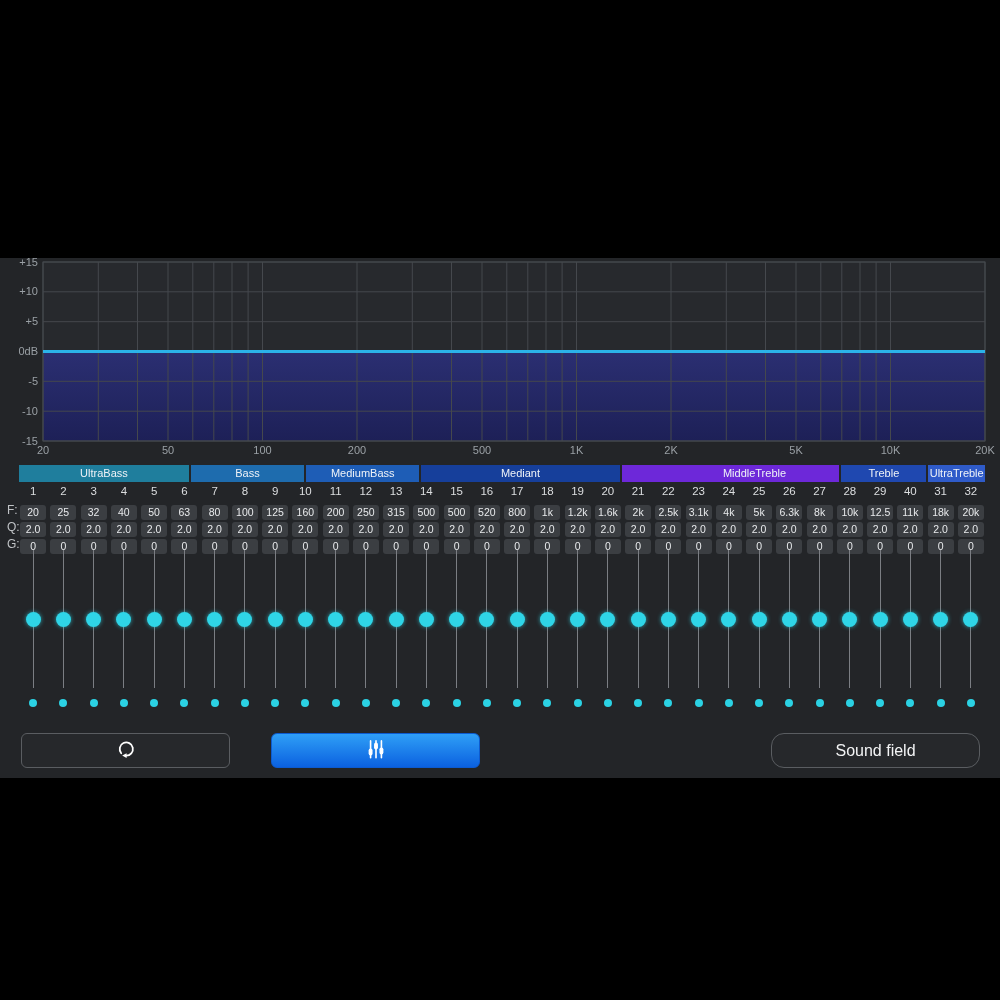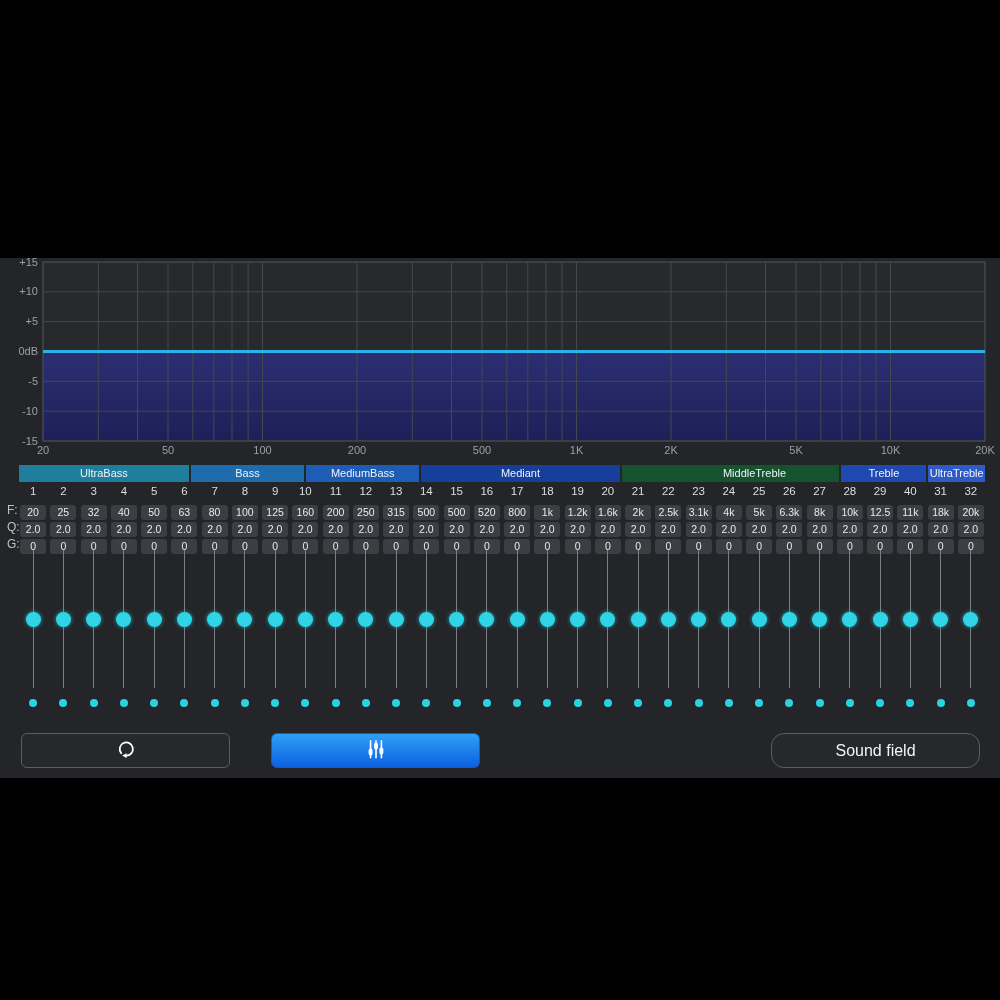--- a/index.html
+++ b/index.html
@@ -161,21 +161,21 @@
             <text x="890.5" y="196" text-anchor="middle" class="tick">10K</text>
             <text x="985.0" y="196" text-anchor="middle" class="tick">20K</text>
           </svg>
       </div>
 
       <div id="band-groups">
           <div class="band-group" style="flex-grow: 6; flex-basis: 0px; background: rgb(31, 126, 157);">UltraBass</div>
           <div class="band-group" style="flex-grow: 4; flex-basis: 0px; background: rgb(30, 108, 174);">Bass</div>
           <div class="band-group" style="flex-grow: 4; flex-basis: 0px; background: rgb(30, 93, 182);">MediumBass</div>
           <div class="band-group" style="flex-grow: 7; flex-basis: 0px; background: rgb(22, 63, 155);">Mediant</div>
-          <div class="band-group" style="flex-grow: 6; flex-basis: 0px; background: #14532d; padding-left: 48px;">MiddleTreble</div>
+          <div class="band-group" style="flex-grow: 6; flex-basis: 0px; background: #6d28d9; padding-left: 48px;">MiddleTreble</div>
           <div class="band-group" style="flex-grow: 3; flex-basis: 0px; background: rgb(31, 72, 176);">Treble</div>
           <div class="band-group" style="flex-grow: 2; flex-basis: 0px; background: rgb(47, 91, 201);">UltraTreble</div>
         </div>
       <div id="band-numbers">
           <div class="bcell">1</div>
           <div class="bcell">2</div>
           <div class="bcell">3</div>
           <div class="bcell">4</div>
           <div class="bcell">5</div>
           <div class="bcell">6</div>

